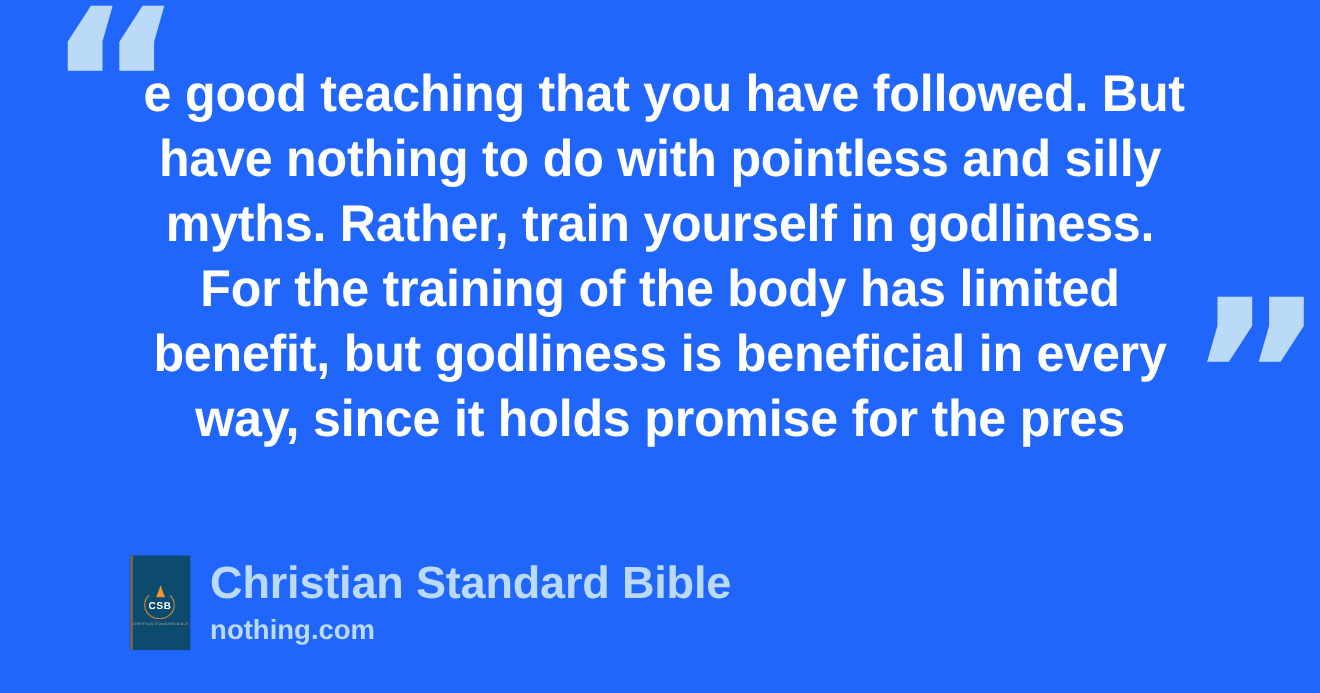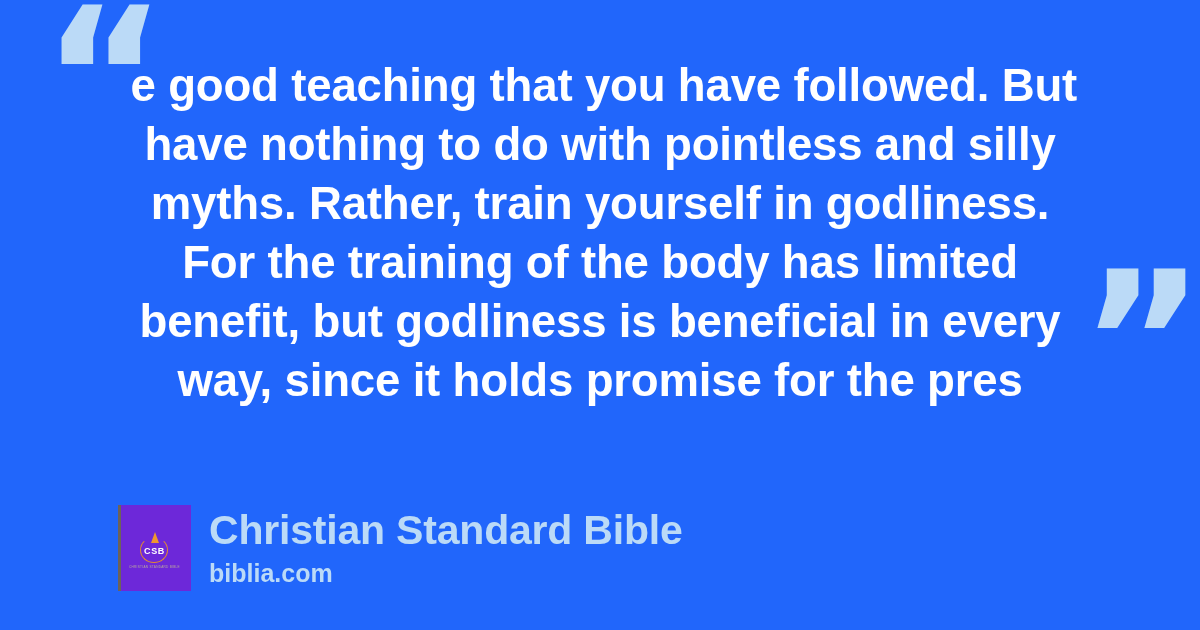--- a/index.html
+++ b/index.html
@@ -70,23 +70,23 @@
   #footer {
     position: absolute;
     left: 118px;
     top: 505px;
     display: flex;
     align-items: flex-start;
   }
 
   #book-cover {
     position: relative;
-    width: 73px;
+    width: 55px;
     height: 86px;
-    background: #6d28d9;
+    background: #0c4a6e;
     flex: 0 0 auto;
     overflow: hidden;
   }
   #book-cover .spine {
     position: absolute;
     left: 0; top: 0;
     width: 3px; height: 100%;
     background: #6d625a;
   }
   #book-cover .emblem {
@@ -193,18 +193,18 @@
       <div class="emblem">
         <div class="ring"></div>
         <div class="flame"></div>
         <div class="csb-text">CSB</div>
       </div>
       <div class="sub-text">CHRISTIAN STANDARD BIBLE</div>
     </div>
 
     <div id="footer-text">
       <div id="footer-title">Christian Standard Bible</div>
-      <div id="footer-site">biblia.com</div>
+      <div id="footer-site">nothing.com</div>
     </div>
 
   </div>
 
 </div>
 
 </body></html>

